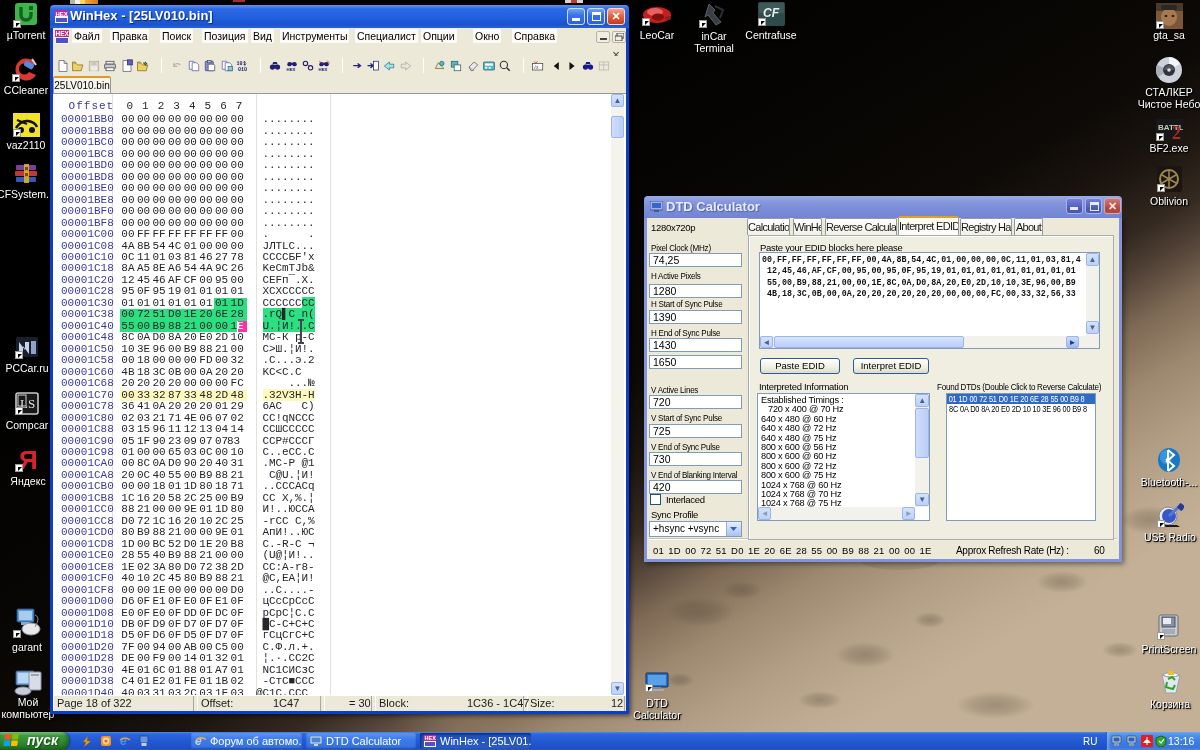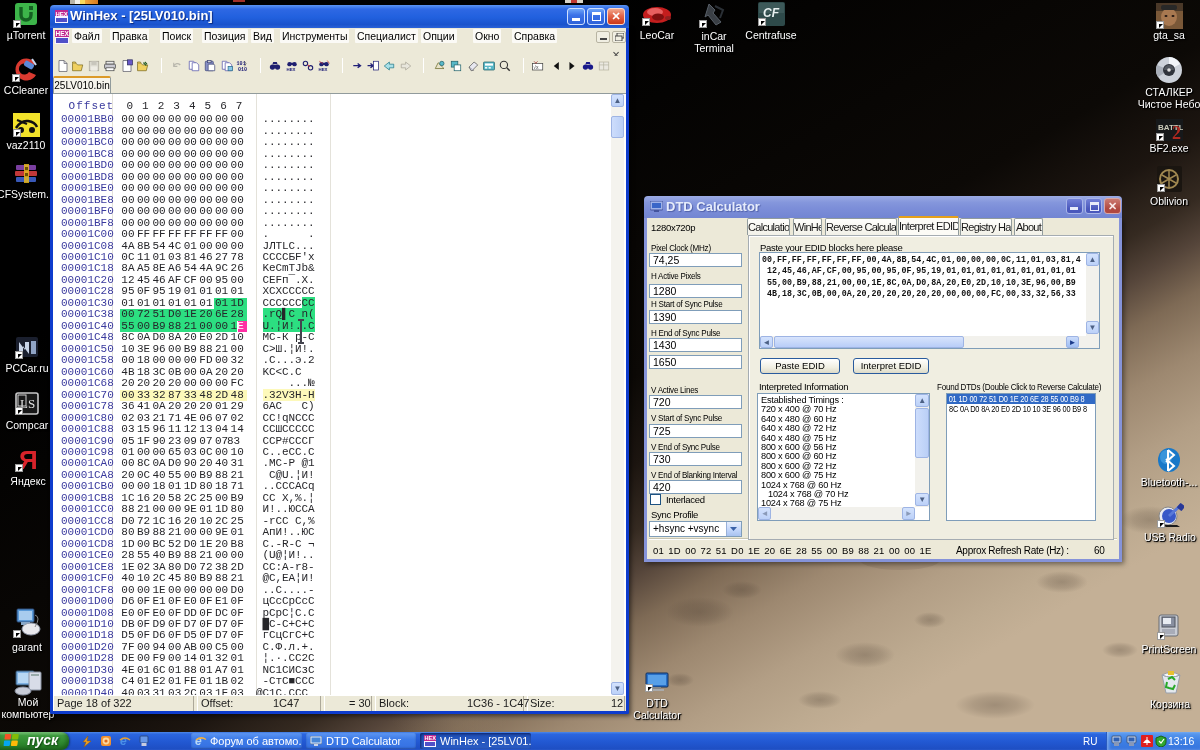--- a/index.html
+++ b/index.html
@@ -683,30 +683,30 @@
       <div class="sbBtn" style="left:0;top:83px;height:12px;line-height:11px">◄</div>
       <div class="sbThumb" style="left:14px;top:83px;width:190px;height:12px;background:linear-gradient(#D8E4FC,#B8CDF8)"></div>
       <div class="sbBtn" style="left:306px;top:83px;height:12px;line-height:11px;background:linear-gradient(#CBDCFB,#9FBEF4);color:#1a3a8a">►</div>
     </div>
     <div class="btn" style="left:113px;top:140px;width:80px">Paste EDID</div>
     <div class="btn" style="left:206px;top:140px;width:76px">Interpret EDID</div>
     <div class="lab" style="left:112px;top:163px">Interpreted Information</div>
     <div class="lab sq" style="left:290px;top:163px;font-size:9.5px">Found DTDs (Double Click to Reverse Calculate)</div>
     <div class="lbx" style="left:110px;top:175px;width:173px;height:128px;overflow:hidden">
       <div class="abs" style="left:3px;top:1.0px;white-space:nowrap">Established Timings :</div>
-      <div class="abs" style="left:3px;top:10.4px;white-space:nowrap">720 x 400 @ 70 Hz</div>
+      <div class="abs" style="left:10px;top:10.4px;white-space:nowrap">720 x 400 @ 70 Hz</div>
       <div class="abs" style="left:3px;top:19.8px;white-space:nowrap">640 x 480 @ 60 Hz</div>
       <div class="abs" style="left:3px;top:29.2px;white-space:nowrap">640 x 480 @ 72 Hz</div>
       <div class="abs" style="left:3px;top:38.6px;white-space:nowrap">640 x 480 @ 75 Hz</div>
       <div class="abs" style="left:3px;top:48.0px;white-space:nowrap">800 x 600 @ 56 Hz</div>
       <div class="abs" style="left:3px;top:57.4px;white-space:nowrap">800 x 600 @ 60 Hz</div>
       <div class="abs" style="left:3px;top:66.8px;white-space:nowrap">800 x 600 @ 72 Hz</div>
       <div class="abs" style="left:3px;top:76.2px;white-space:nowrap">800 x 600 @ 75 Hz</div>
       <div class="abs" style="left:3px;top:85.6px;white-space:nowrap">1024 x 768 @ 60 Hz</div>
-      <div class="abs" style="left:10px;top:95.0px;white-space:nowrap">1024 x 768 @ 70 Hz</div>
+      <div class="abs" style="left:3px;top:95.0px;white-space:nowrap">1024 x 768 @ 70 Hz</div>
       <div class="abs" style="left:3px;top:104.4px;white-space:nowrap">1024 x 768 @ 75 Hz</div>
       <div class="sbTrack" style="right:0;top:0;width:14px;height:113px;background:#F2F1EC"></div>
       <div class="sbBtn" style="right:0;top:0;width:14px">▲</div>
       <div class="sbThumb" style="right:0;top:14px;width:14px;height:50px"></div>
       <div class="sbBtn" style="right:0;top:99px;width:14px">▼</div>
       <div class="sbTrack" style="left:0;top:113px;width:157px;height:13px;background:#F2F1EC"></div>
       <div class="sbBtn" style="left:0;top:113px;width:13px;height:13px;line-height:12px;color:#8a9ab8">◄</div>
       <div class="sbBtn" style="left:144px;top:113px;width:13px;height:13px;line-height:12px;color:#8a9ab8">►</div>
     </div>
     <div class="lbx" style="left:299px;top:175px;width:150px;height:128px;font-size:9.5px;overflow:hidden">

